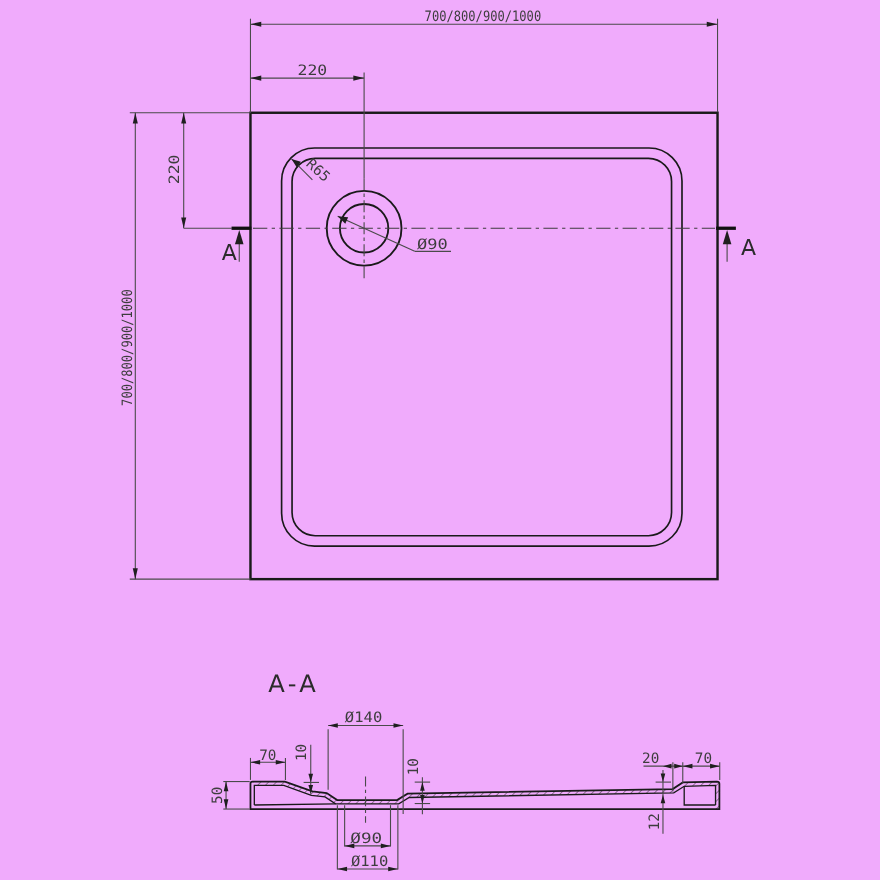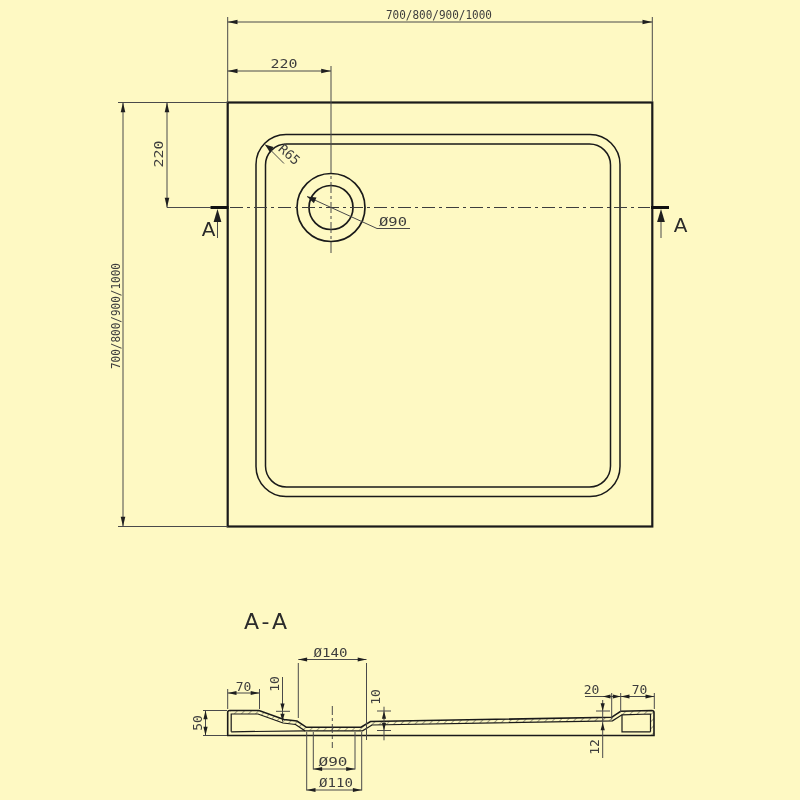--- a/index.html
+++ b/index.html
@@ -1,16 +1,16 @@
 <!DOCTYPE html>
 <html><head>
 <meta charset="utf-8">
 <style>
   html,body{margin:0;padding:0;background:#ffffff;}
-  .stage{width:800px;height:800px;position:relative;background:#fef9c3;overflow:hidden;}
+  .stage{width:800px;height:800px;position:relative;background:#f0abfc;overflow:hidden;}
   svg{display:block;}
   text{font-family:"DejaVu Sans Mono", monospace;fill:#3d3d3d;}
   .big-letter{font-family:"DejaVu Sans", "Liberation Sans", sans-serif;fill:#2b2b2b;}
   .geo{stroke:#1a1a1a;fill:none;}
   .thin{stroke:#4a4a4a;stroke-width:1;fill:none;}
   .arrow{fill:#1f1f1f;stroke:none;}
 </style>
 </head>
 <body>
 

